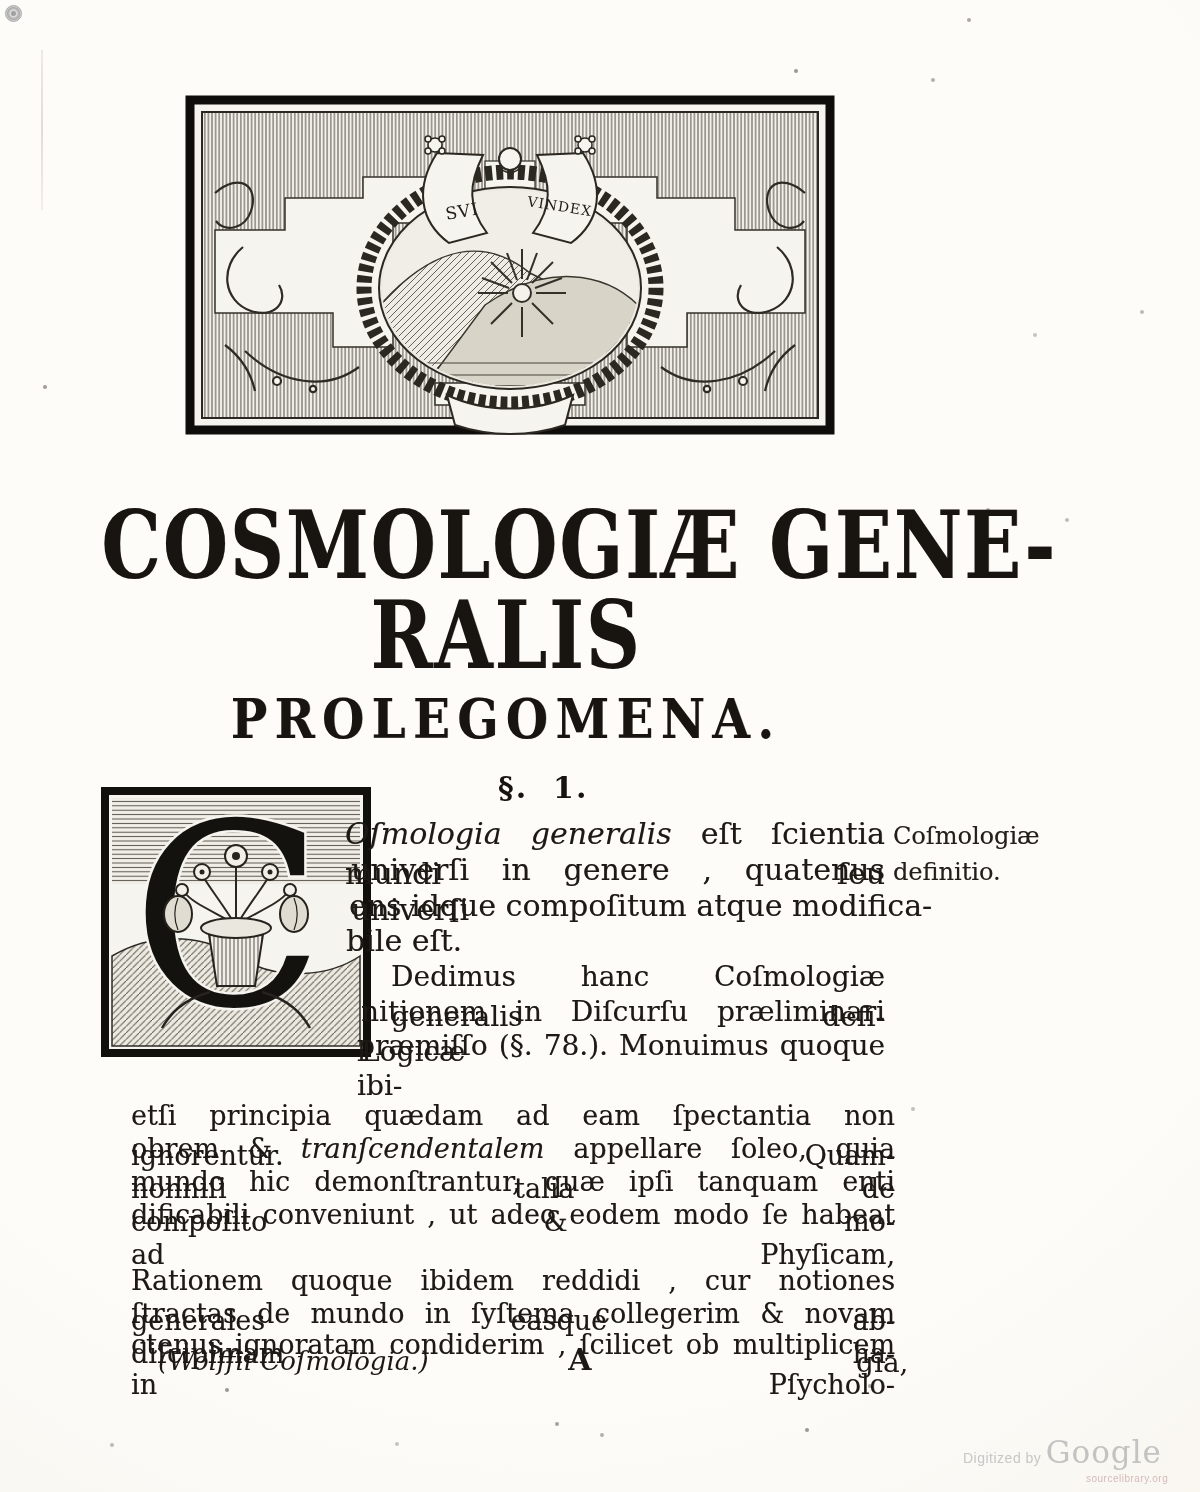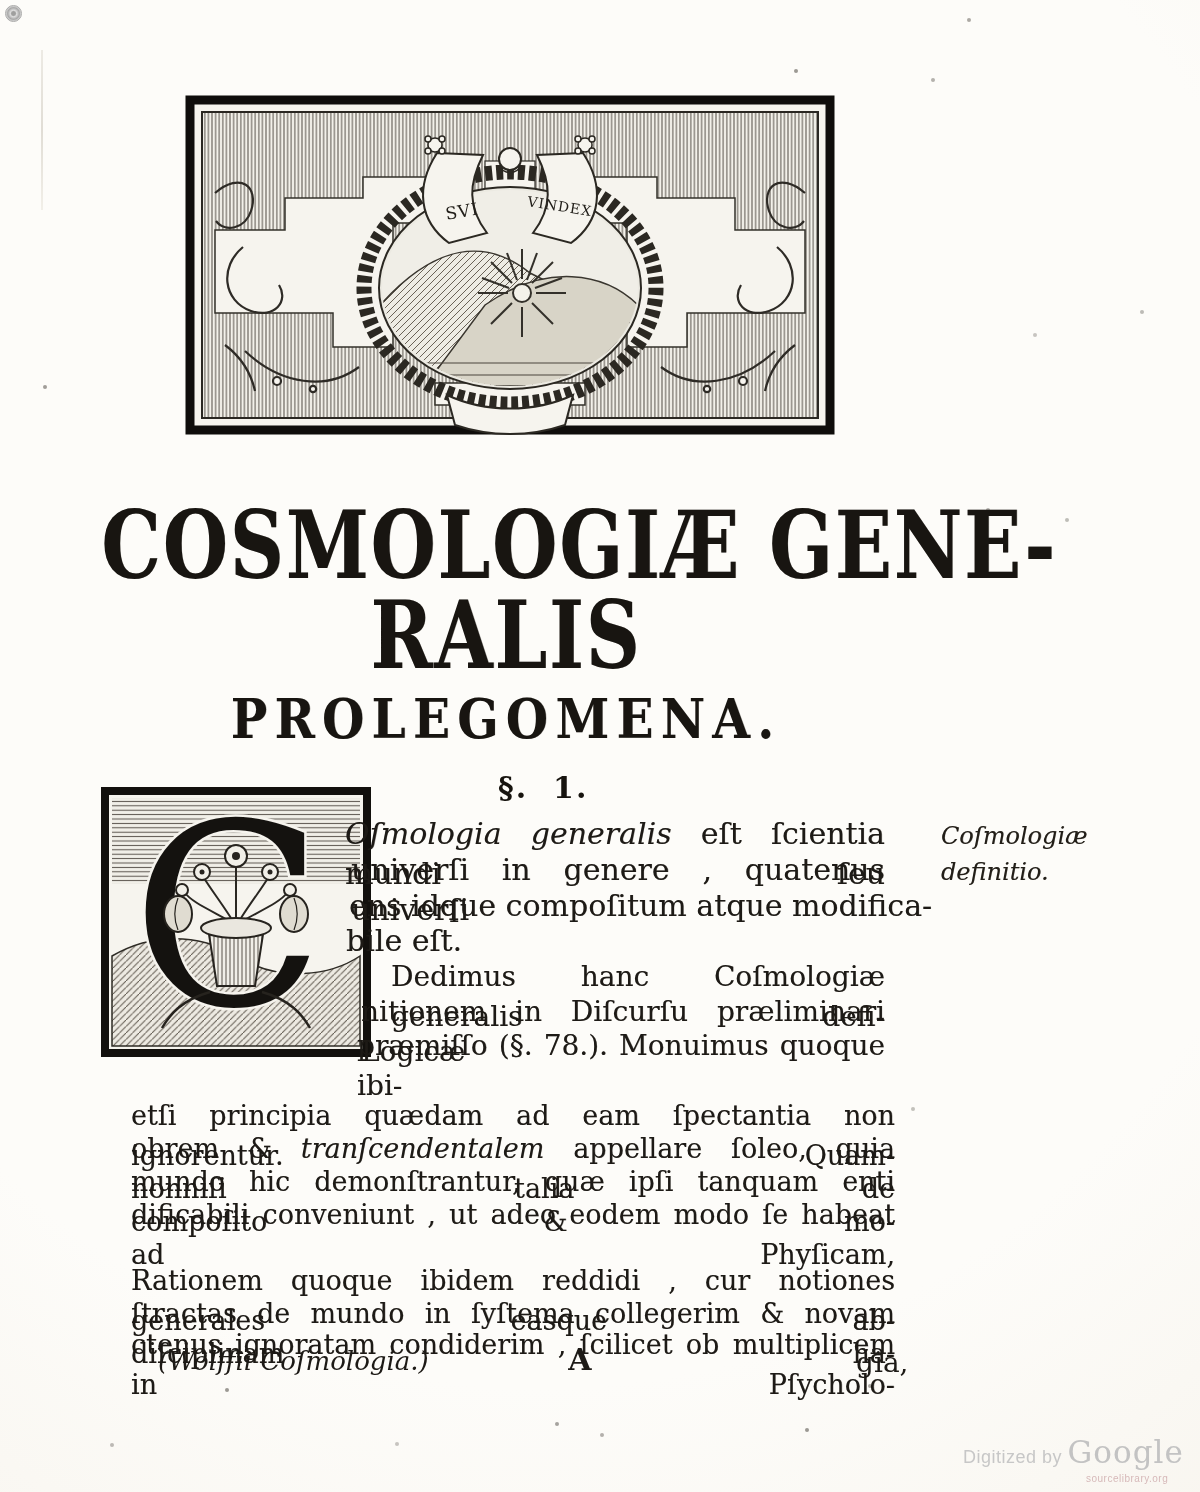--- a/index.html
+++ b/index.html
@@ -67,31 +67,31 @@
   .l7{top:1061px;left:377px;width:508px}
   .l8{top:1096px;left:131px;width:764px}
   .l9{top:1129px;left:131px;width:764px}
   .l10{top:1162px;left:131px;width:764px}
   .l11{top:1195px;left:131px;width:764px}
   .l12{top:1228px;left:131px;width:764px}
   .l13{top:1261px;left:131px;width:764px}
   .l14{top:1294px;left:131px;width:764px}
   .l15{top:1325px;left:131px;width:764px}
   .margin-note{
-    position:absolute; left:941px; width:200px; font-style:italic; font-size:24px;
+    position:absolute; left:893px; width:200px; font-size:24px;
     line-height:30px; color:#221e18; text-shadow:0.3px 0.2px 0.3px rgba(25,20,12,.4);
   }
   .mn1{top:821px;} .mn2{top:857px;}
   
   .sig-left{position:absolute; left:158px; top:1346px; font-style:italic; font-size:26px;}
   .sig-mark{position:absolute; left:540px; top:1342px; width:80px; text-align:center; font-weight:bold; font-size:30px;}
   .catchword{position:absolute; left:856px; top:1346px; font-size:28px;}
   
   .wm{position:absolute; left:963px; top:1434px; white-space:nowrap;}
-  .wm-prefix{font-family:"Liberation Sans","DejaVu Sans",sans-serif; font-size:18px; color:#c7c7c7; letter-spacing:.5px;}
+  .wm-prefix{font-family:"Liberation Sans","DejaVu Sans",sans-serif; font-size:14px; color:#c7c7c7; letter-spacing:.5px;}
   .wm-brand{font-family:"DejaVu Serif","Liberation Serif",serif; font-size:31px; color:#c3c3c3; letter-spacing:1px;}
   .wm-sub{position:absolute; left:1086px; top:1473px; font-family:"Liberation Sans","DejaVu Sans",sans-serif; font-size:10px; color:#d6b9b9; letter-spacing:.5px;}
 </style>
 </head>
 <body>
 
 <div class="page">
 
   <div class="artifact-dot"></div>
   <div class="edge-line"></div>

